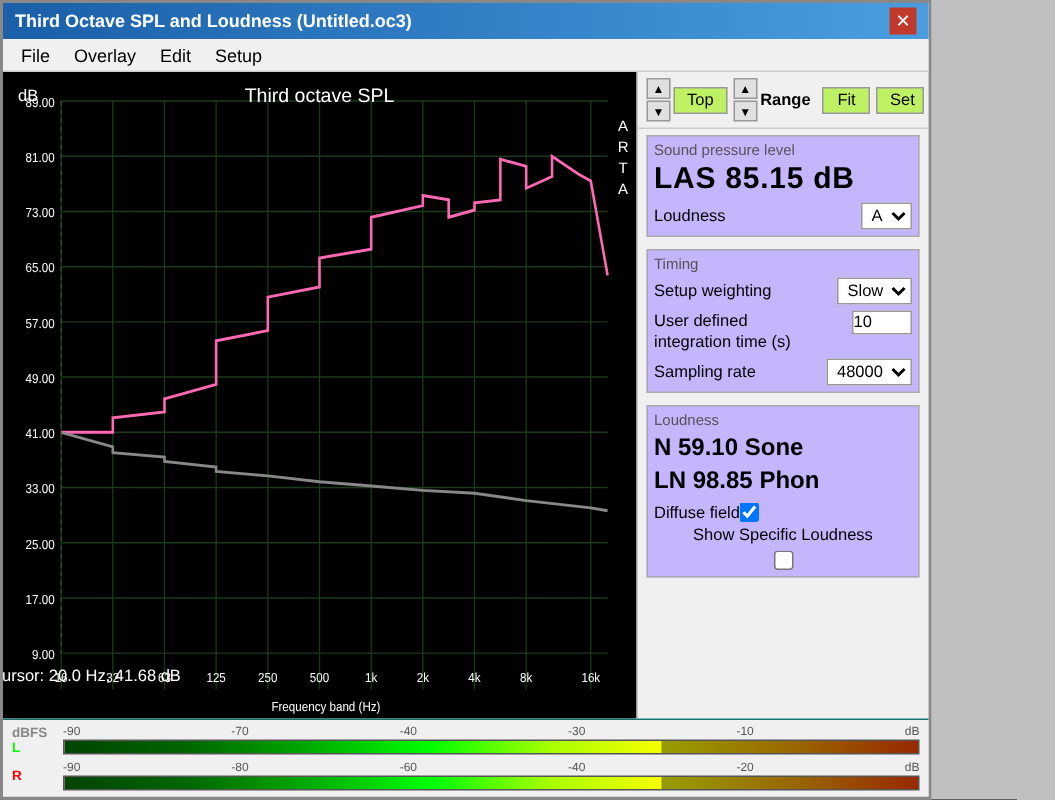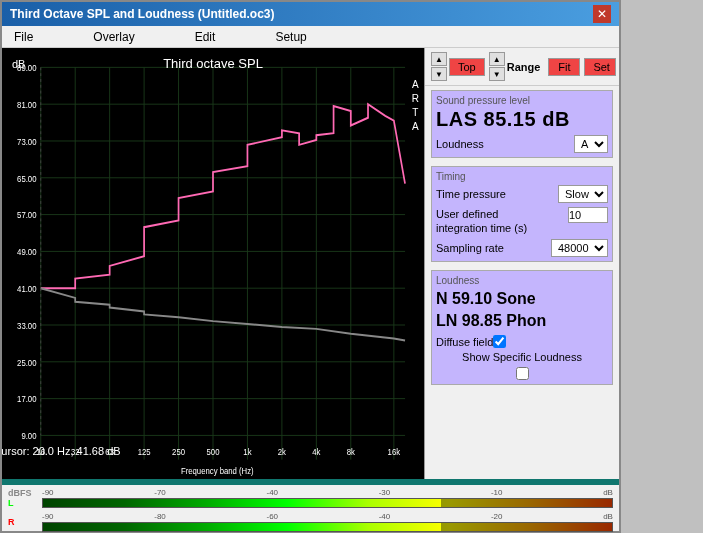--- a/index.html
+++ b/index.html
@@ -43,21 +43,20 @@
       align-items: center;
       justify-content: center;
     }
     .menu-bar {
       background: #f0f0f0;
       display: flex;
       padding: 2px 4px;
       border-bottom: 1px solid #ccc;
       height: 22px;
       flex-shrink: 0;
-      gap: 44px;
     }
     .menu-item {
       padding: 2px 8px;
       cursor: pointer;
       font-size: 12px;
     }
     .main-content {
       display: flex;
       flex: 1;
       overflow: hidden;
@@ -103,21 +102,21 @@
       align-items: center;
       justify-content: center;
     }
     .arrow-col {
       display: flex;
       flex-direction: column;
       gap: 1px;
     }
     .ctrl-btn {
       padding: 2px 8px;
-      background: #ef4444;
+      background: #bef264;
       border: 1px solid #999;
       cursor: pointer;
       font-size: 11px;
       min-width: 32px;
       text-align: center;
     }
     .ctrl-label {
       font-size: 11px;
       font-weight: bold;
     }
@@ -168,21 +167,21 @@
     }
     .loudness-value {
       font-size: 16px;
       font-weight: bold;
       color: #000;
       line-height: 1.4;
     }
     .bottom-bar {
       height: 52px;
       background: #f0f0f0;
-      border-top: 6px solid #0f766e;
+      border-top: 1px solid #0f766e;
       display: flex;
       flex-direction: column;
       flex-shrink: 0;
     }
     .dbfs-row {
       display: flex;
       align-items: center;
       padding: 3px 6px;
       gap: 4px;
     }
@@ -408,21 +407,21 @@
             <option>A</option>
             <option>C</option>
             <option>Z</option>
           </select>
         </div>
       </div>
 
       <div class="panel-section">
         <div class="panel-section-title">Timing</div>
         <div class="timing-row">
-          <span>Time pressure</span>
+          <span>Setup weighting</span>
           <select class="select-ctrl">
             <option>Slow</option>
             <option>Fast</option>
           </select>
         </div>
         <div class="timing-row" style="align-items:flex-start; margin-top:4px;">
           <span style="width:105px; line-height:1.3;">User defined integration time (s)</span>
           <input class="timing-input" type="text" value="10" style="">
         </div>
         <div class="timing-row">

